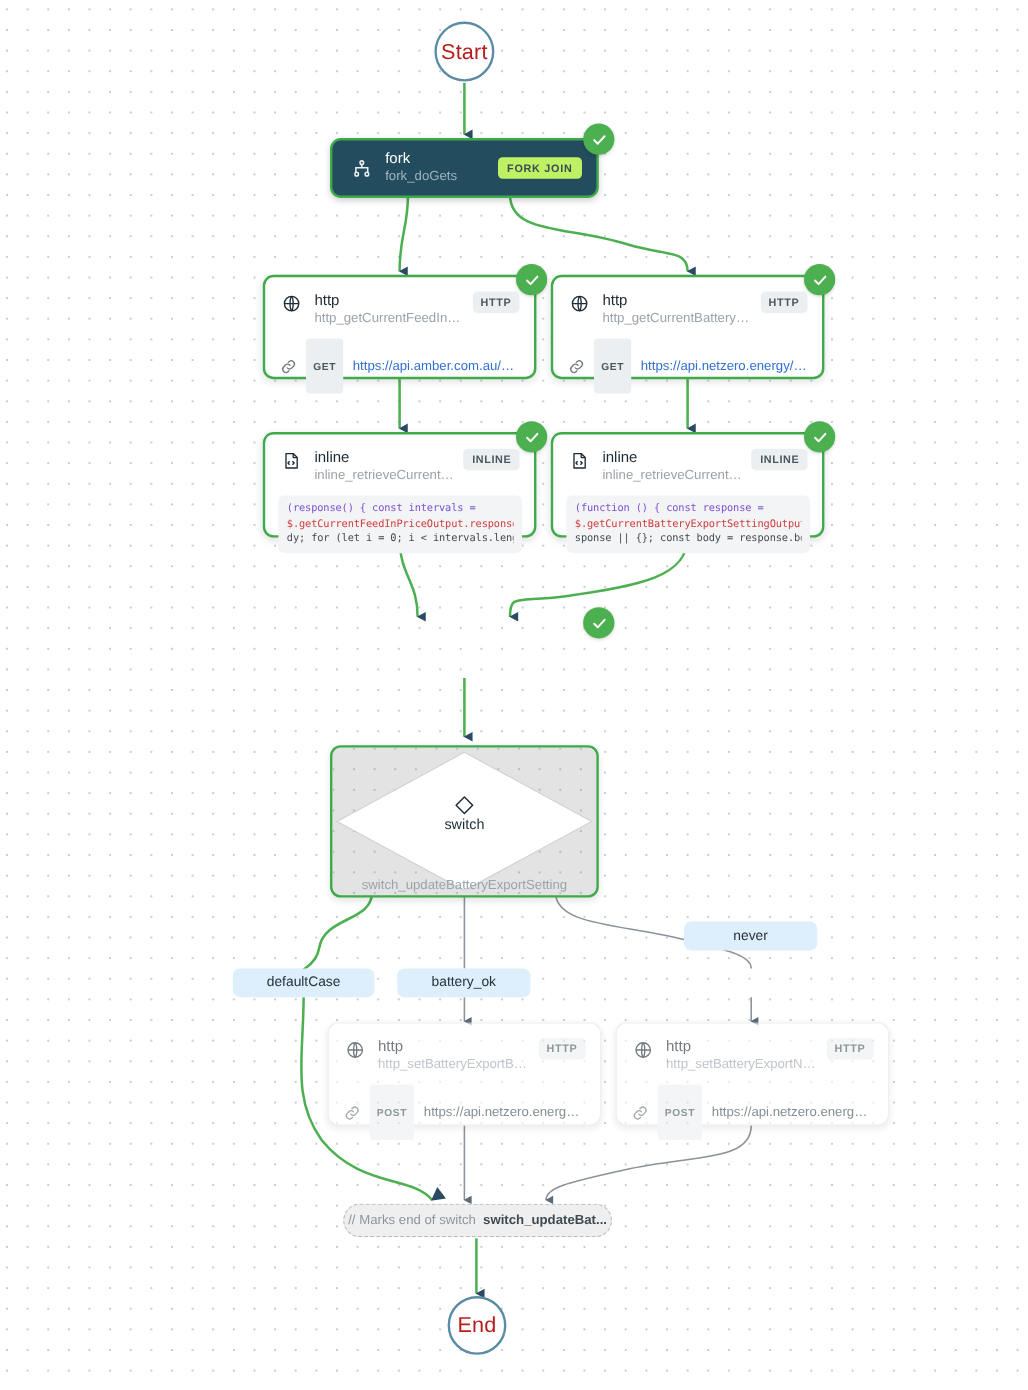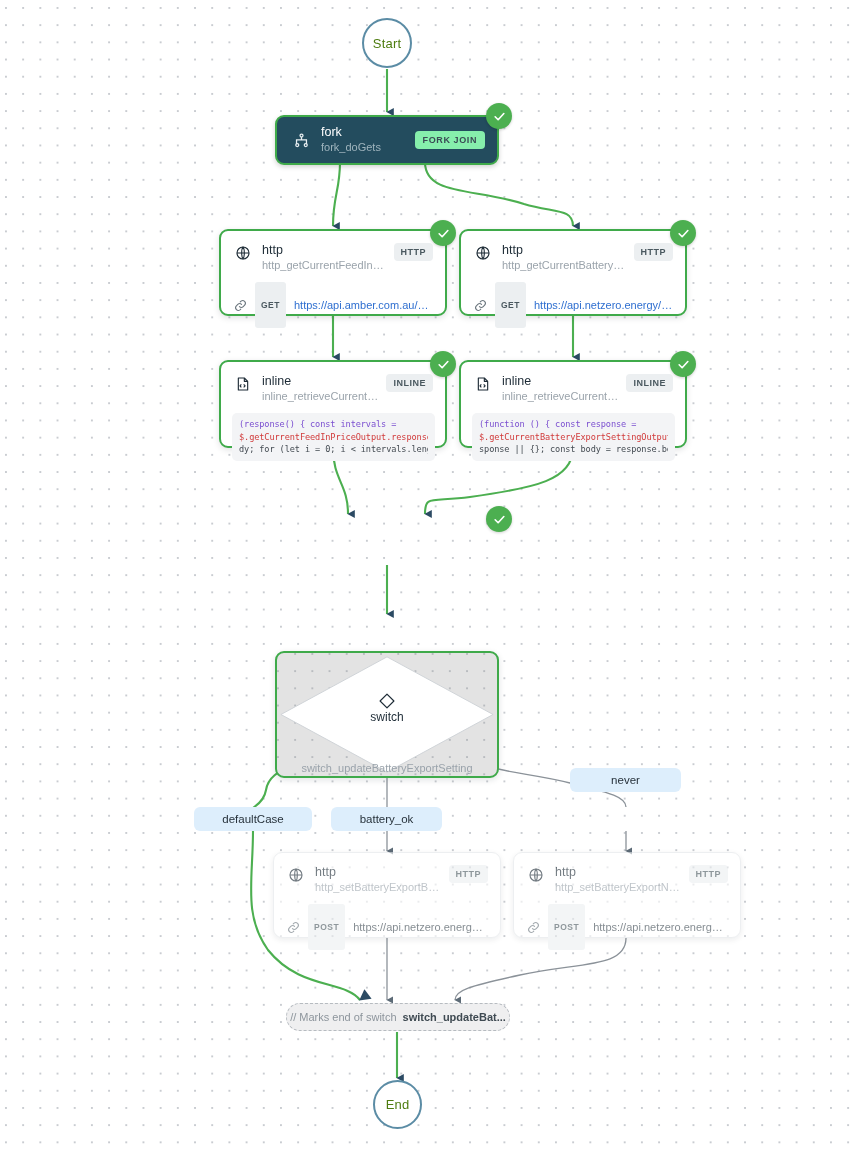--- a/index.html
+++ b/index.html
@@ -35,22 +35,22 @@
     border-radius: 50%;
     background: #ffffff;
     border: 2.5px solid #5b8ca5;
     display: flex;
     align-items: center;
     justify-content: center;
     box-sizing: border-box;
     z-index: 5;
   }
   .terminal span {
-    font-size: 13px;
-    color: #4d7c0f;
+    font-size: 18px;
+    color: #b91c1c;
     letter-spacing: .2px;
   }
 
   
   .darknode {
     position: absolute;
     box-sizing: border-box;
     background: #234c5e;
     border: 2.5px solid #3faa4a;
     border-radius: 9px;
@@ -78,21 +78,21 @@
   }
   .darknode .nsub {
     font-size: 11px;
     color: #9fb4bd;
     line-height: 15px;
     white-space: nowrap;
     overflow: hidden;
     text-overflow: ellipsis;
   }
   .pill-dark {
-    background: #86efac;
+    background: #bef264;
     color: #3a4b55;
     font-size: 9px;
     letter-spacing: .6px;
     font-weight: bold;
     padding: 4px 8px;
     border-radius: 4px;
     margin-left: 8px;
     white-space: nowrap;
   }
 
@@ -484,21 +484,21 @@
         <path d="M4 12.5 L9.5 18 L20 6.5"></path>
       </svg>
   </div>
 
   <div class="badge" style="left:486px; top:506px;">
     <svg width="13" height="13" viewBox="0 0 24 24" fill="none" stroke="#fff" stroke-width="3" stroke-linecap="round" stroke-linejoin="round">
         <path d="M4 12.5 L9.5 18 L20 6.5"></path>
       </svg>
   </div>
 
-  <div class="switchwrap" style="left:275px; top:651px; width:224px; height:127px;">
+  <div class="switchwrap" style="left:275px; top:621px; width:224px; height:127px;">
     <svg class="diamond" viewBox="0 0 224 127" preserveAspectRatio="none">
       <polygon points="112,4 220,63.5 112,123 4,63.5" fill="#ffffff" stroke="#cfd3d7" stroke-width="1"></polygon>
     </svg>
     <span class="dia-icon" style="top:39px;">
       <svg width="18" height="18" viewBox="0 0 24 24" fill="none" stroke="#1d2b36" stroke-width="1.6" stroke-linejoin="round">
         <rect x="5.5" y="5.5" width="13" height="13" transform="rotate(45 12 12)"></rect>
       </svg>
     </span>
     <div class="switchlabels" style="top:57px;">
       <div class="s1">switch</div>

